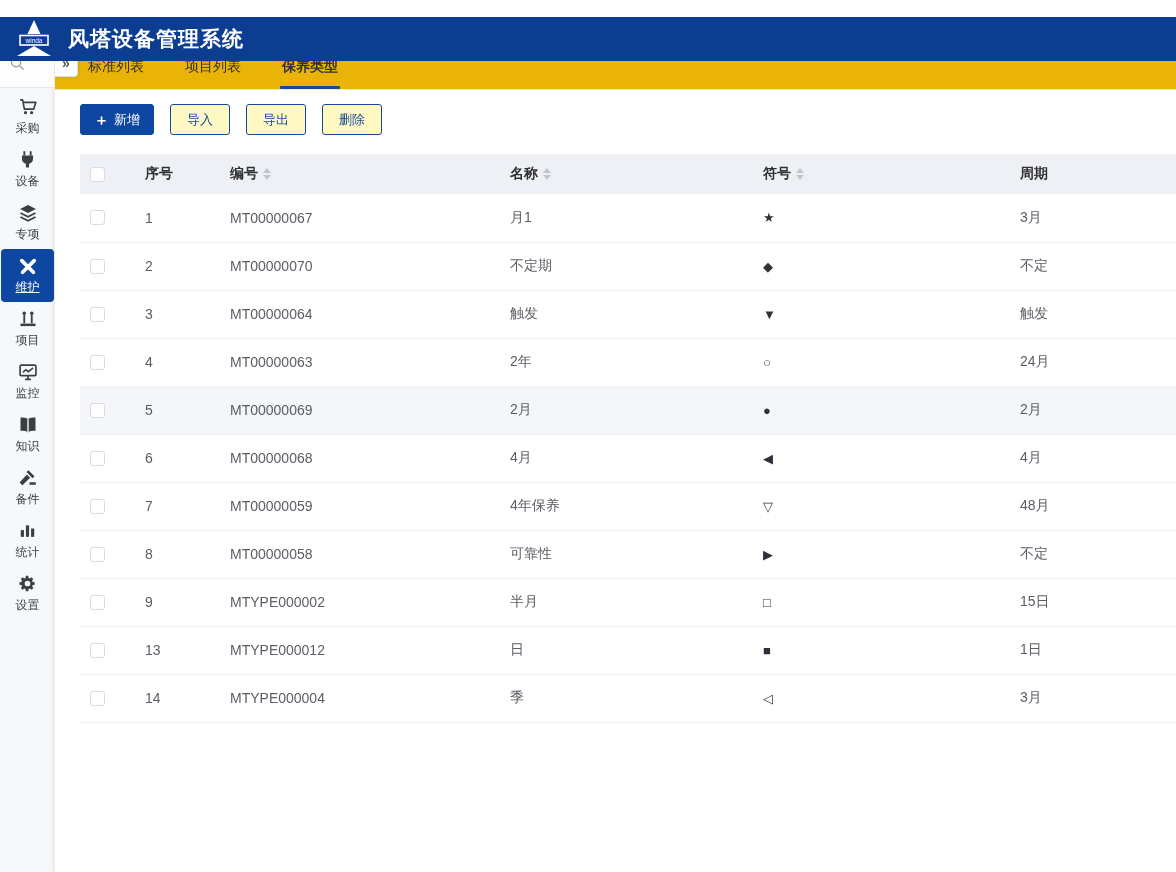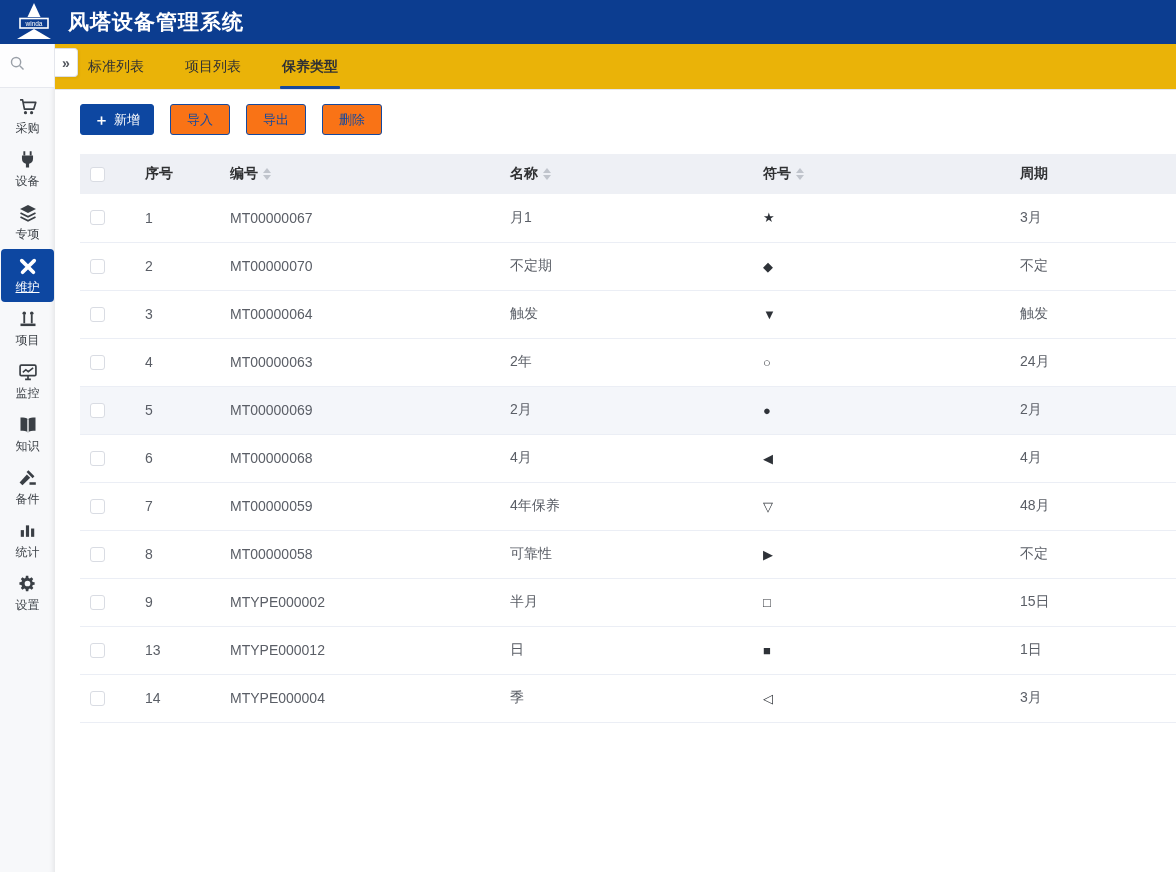--- a/index.html
+++ b/index.html
@@ -1,21 +1,21 @@
 <!DOCTYPE html>
 <html><head>
 <meta charset="utf-8">
 <style>
   * { margin:0; padding:0; box-sizing:border-box; }
   html,body { width:1176px; height:872px; overflow:hidden; background:#fff;
     font-family:"Liberation Sans","DejaVu Sans",sans-serif; }
   body { position:relative; }
 
   
-  .app-header { position:absolute; top:0; left:0; width:1176px; height:44px;
+  .app-header { position:absolute; top:17px; left:0; width:1176px; height:44px;
     background:#0c3d90; display:flex; align-items:center; padding-left:8px; z-index:30; }
   .logo { width:52px; height:40px; display:flex; align-items:center; justify-content:center; }
   .app-title { color:#fff; font-size:21px; font-weight:bold; letter-spacing:1px; margin-left:8px; }
 
   
   .sidebar { position:absolute; top:44px; left:0; width:55px; height:828px;
     background:#f7f8fa; z-index:20;
     box-shadow:inset -6px 0 6px -6px rgba(0,0,0,0.12); }
   .side-search { height:44px; background:#fdfdfe; border-bottom:1px solid #e6e8ee;
     border-right:1px solid #e6e8ee; display:flex; align-items:center; padding-left:9px; }
@@ -40,21 +40,21 @@
     margin-right:41px; cursor:pointer; }
   .tab.active { font-weight:bold; }
   .tab.active::after { content:""; position:absolute; left:-2px; right:-2px; bottom:0;
     height:3px; background:#15499e; border-radius:1px; }
 
   .toolbar { display:flex; align-items:center; gap:16px; margin:14px 0 0 25px; }
   .btn { height:31px; border-radius:3px; font-size:13px; display:inline-flex; align-items:center;
     justify-content:center; cursor:pointer; }
   .btn-primary { background:#0d47a1; color:#fff; border:1px solid #0d47a1; padding:0 13px; gap:5px; }
   .btn-primary .plus { font-size:15px; font-weight:bold; line-height:1; }
-  .btn-plain { background:#f97316; color:#15499e; border:1px solid #15499e; padding:0 16px; }
+  .btn-plain { background:#fef9c3; color:#15499e; border:1px solid #15499e; padding:0 16px; }
 
   
   .tbl-wrap { margin:19px 0 0 25px; }
   table { border-collapse:collapse; table-layout:fixed; width:1096px; }
   col.c-cb { width:65px; } col.c-idx { width:85px; } col.c-code { width:280px; }
   col.c-name { width:253px; } col.c-sym { width:257px; } col.c-per { width:156px; }
   thead th { background:#eef0f5; height:40px; text-align:left; font-size:14px; font-weight:600;
     color:#303133; padding:0; }
   thead th .hcell { display:flex; align-items:center; gap:5px; }
   tbody td { height:48px; border-bottom:1px solid #ebeef5; font-size:14px; color:#5a5e66;

